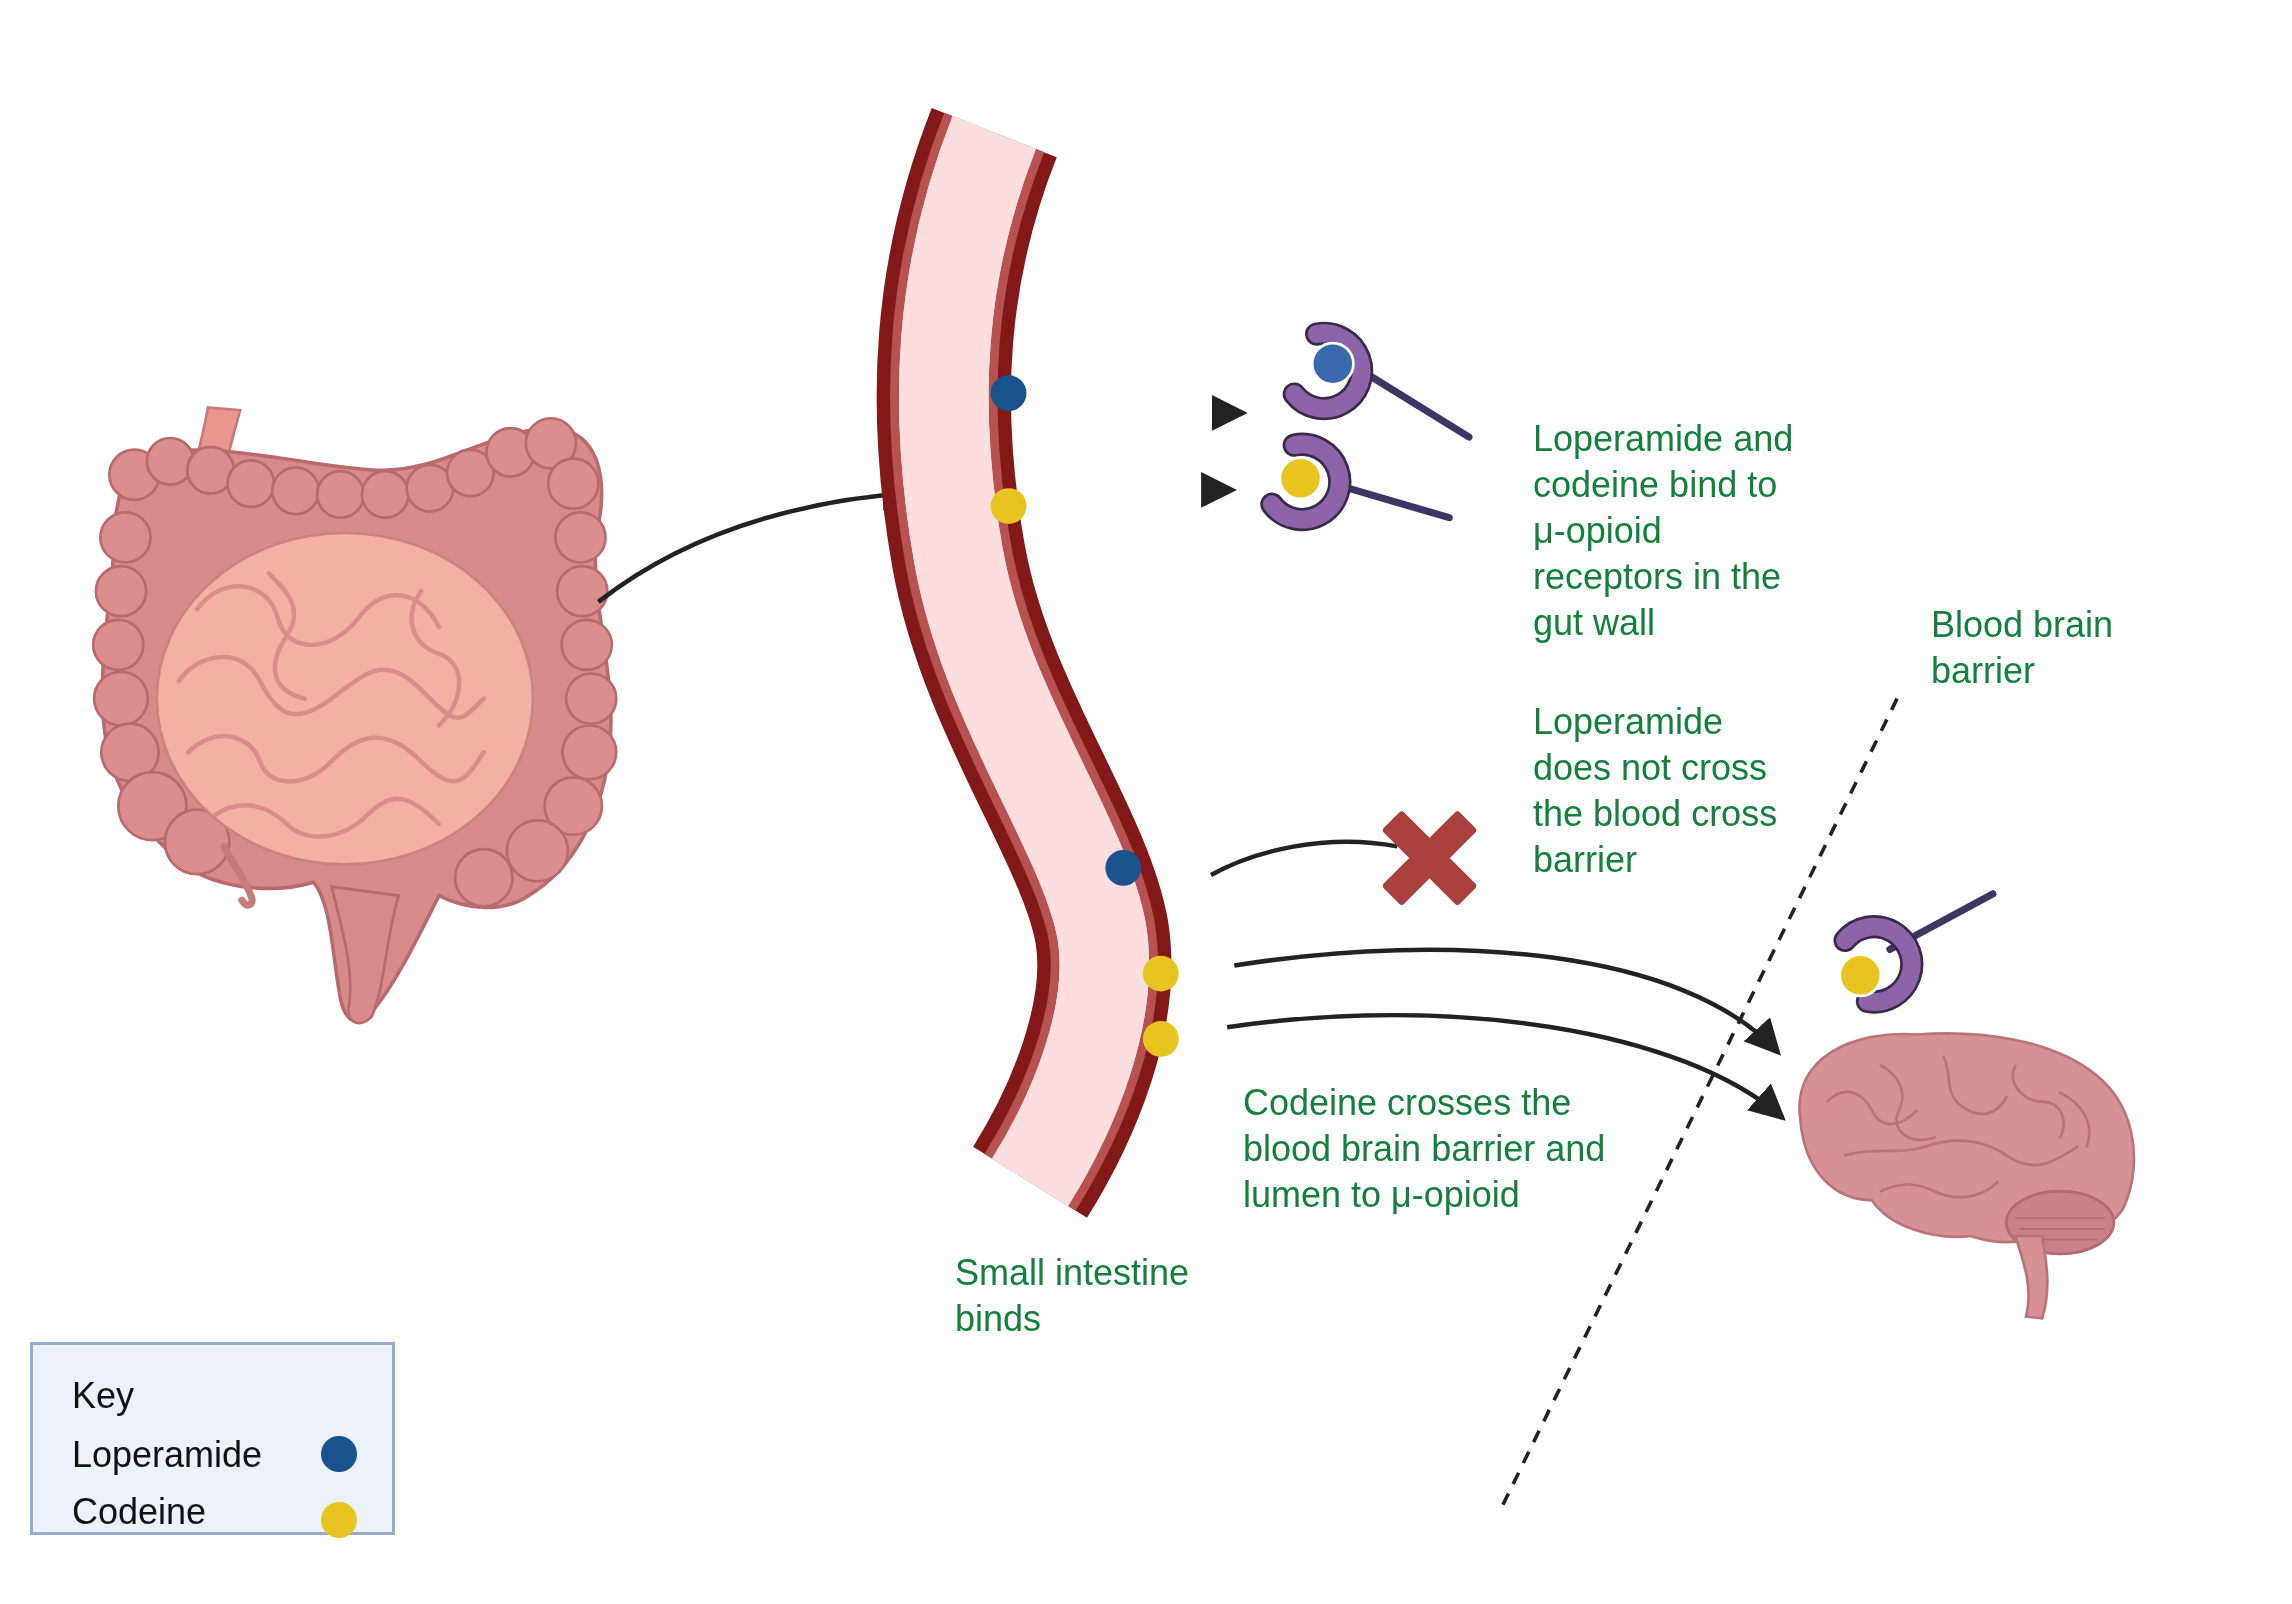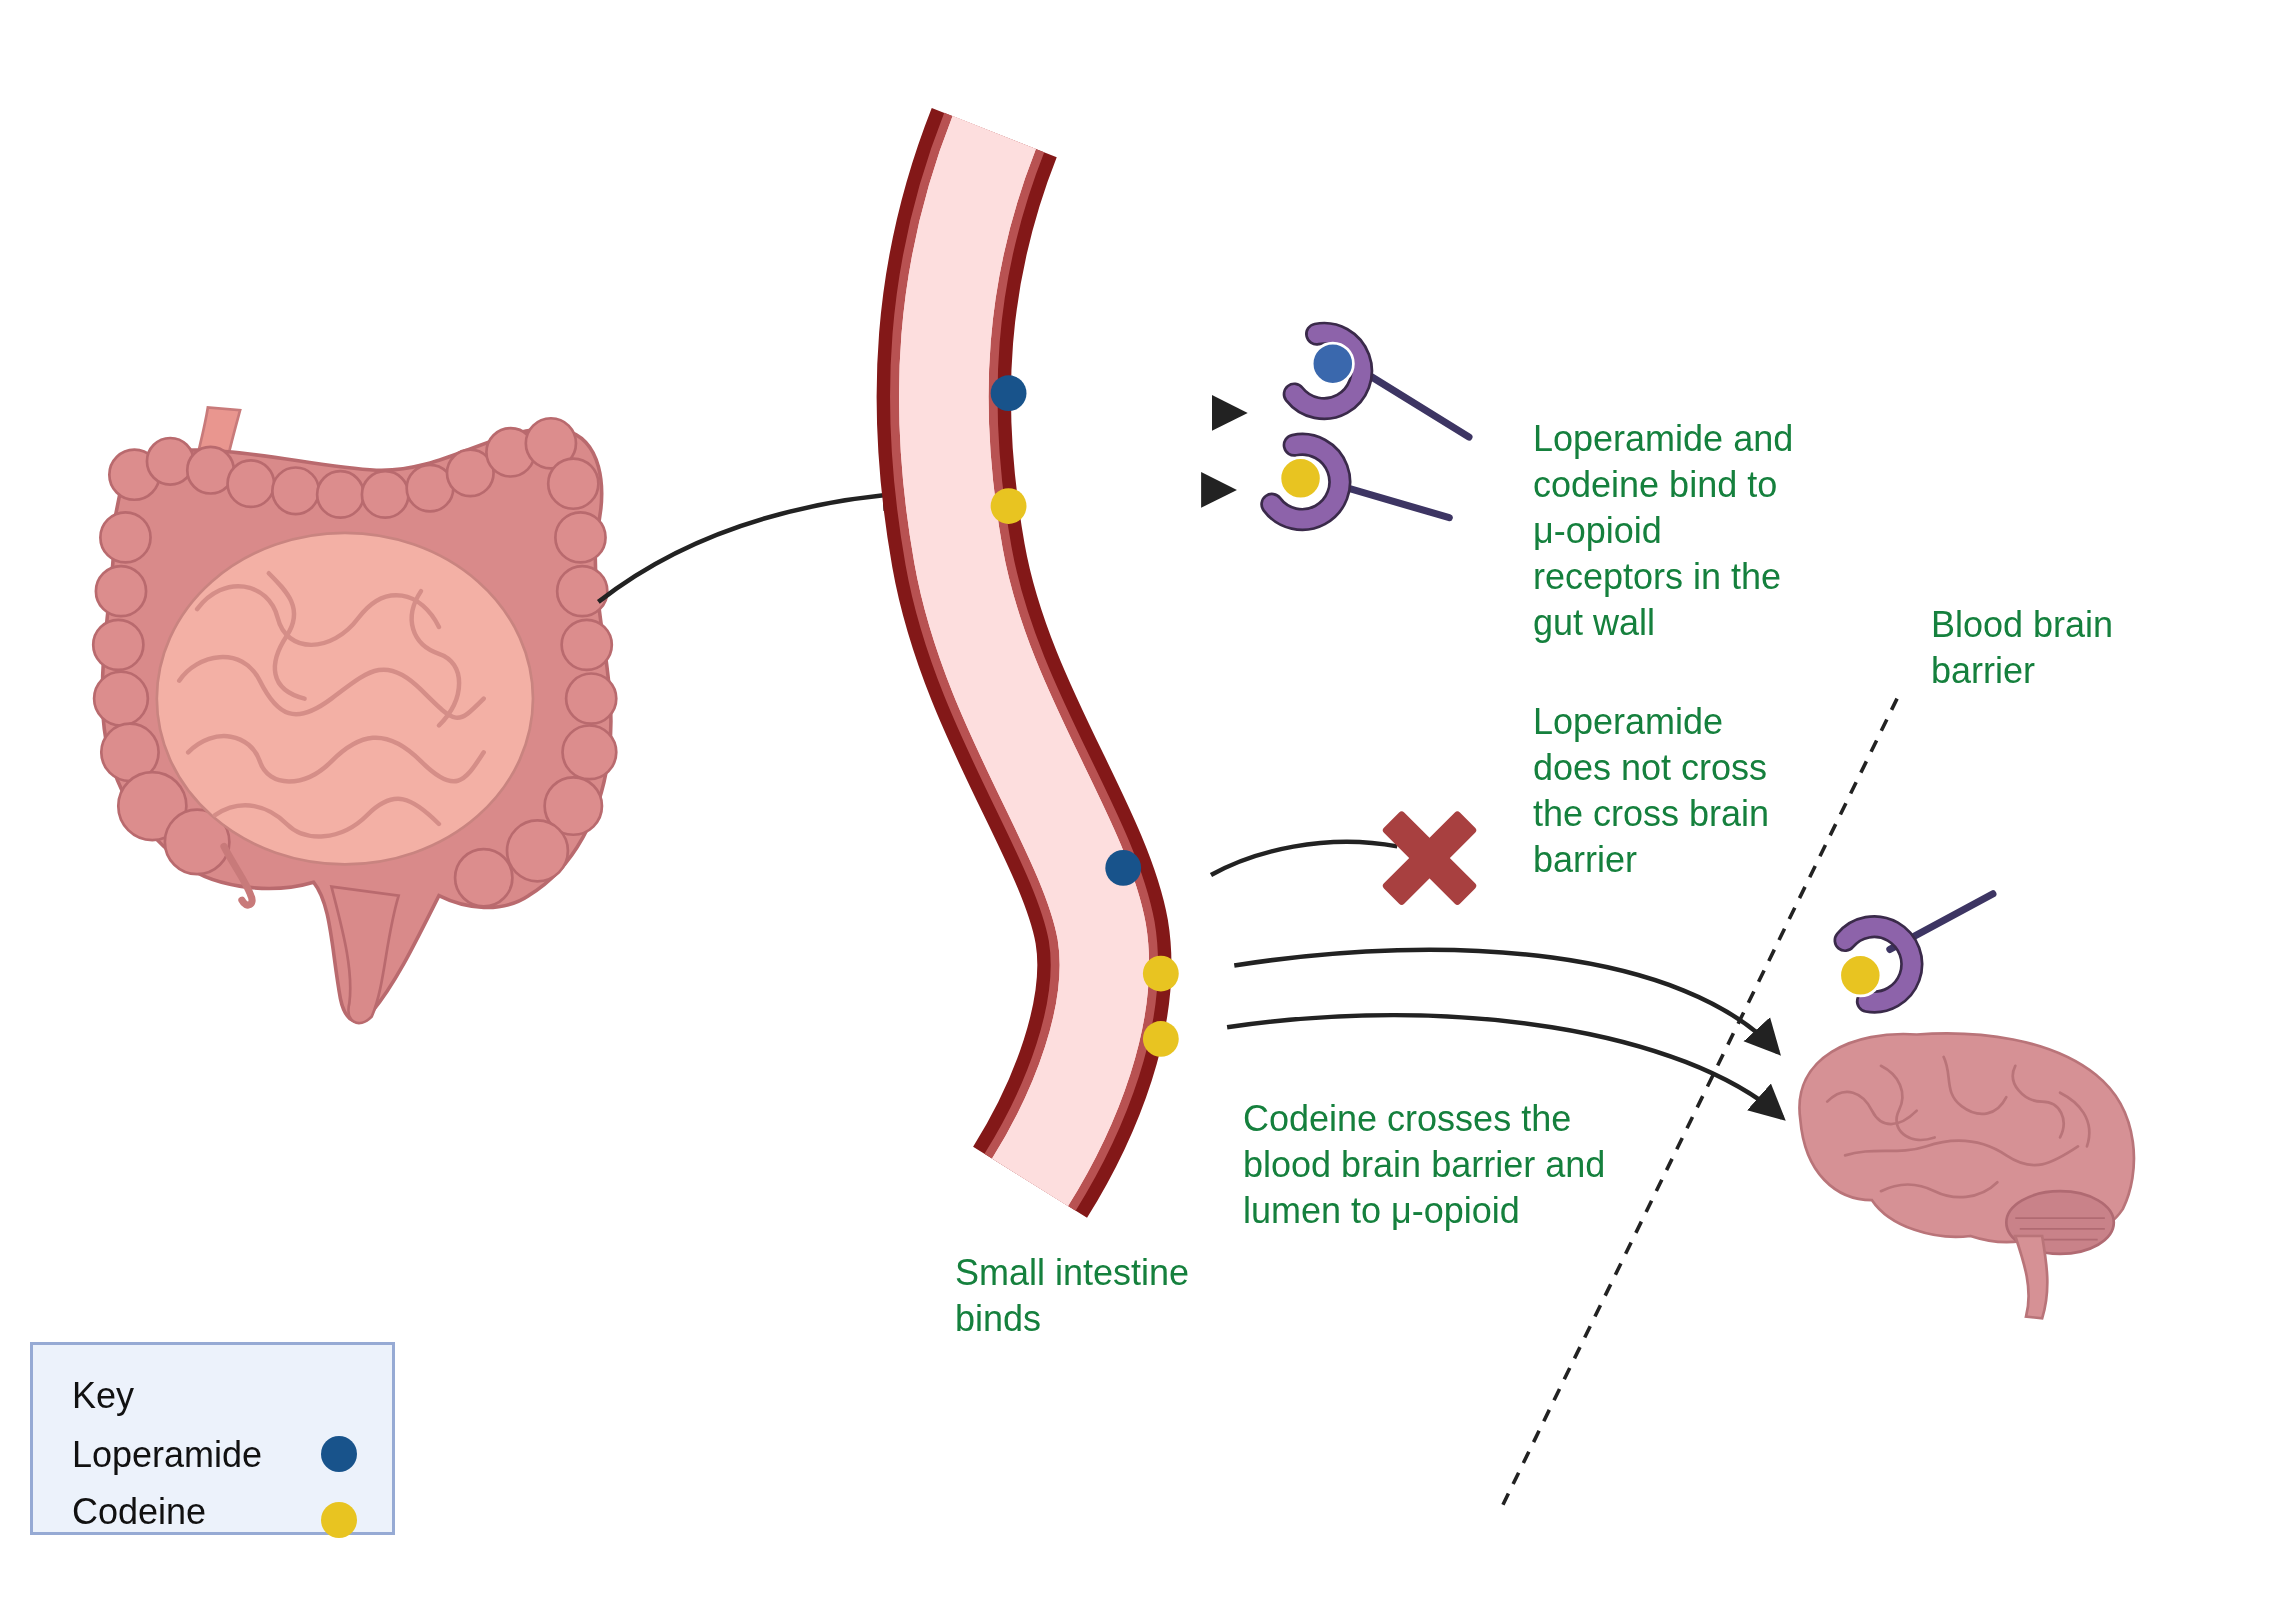--- a/index.html
+++ b/index.html
@@ -165,25 +165,25 @@
 </div>
 
 <div class="label" style="left:1931px; top:602px;">
   <span>Blood brain</span>
   <span>barrier</span>
 </div>
 
 <div class="label" style="left:1533px; top:699px;">
   <span>Loperamide</span>
   <span>does not cross</span>
-  <span>the cross brain</span>
+  <span>the blood cross</span>
   <span>barrier</span>
 </div>
 
-<div class="label" style="left:1243px; top:1080px;margin-top:16px;">
+<div class="label" style="left:1243px; top:1080px;">
   <span>Codeine crosses the</span>
   <span>blood brain barrier and</span>
   <span>lumen to μ-opioid</span>
 </div>
 
 <div class="label" style="left:955px; top:1250px;">
   <span>Small intestine</span>
   <span>binds</span>
 </div>
 

